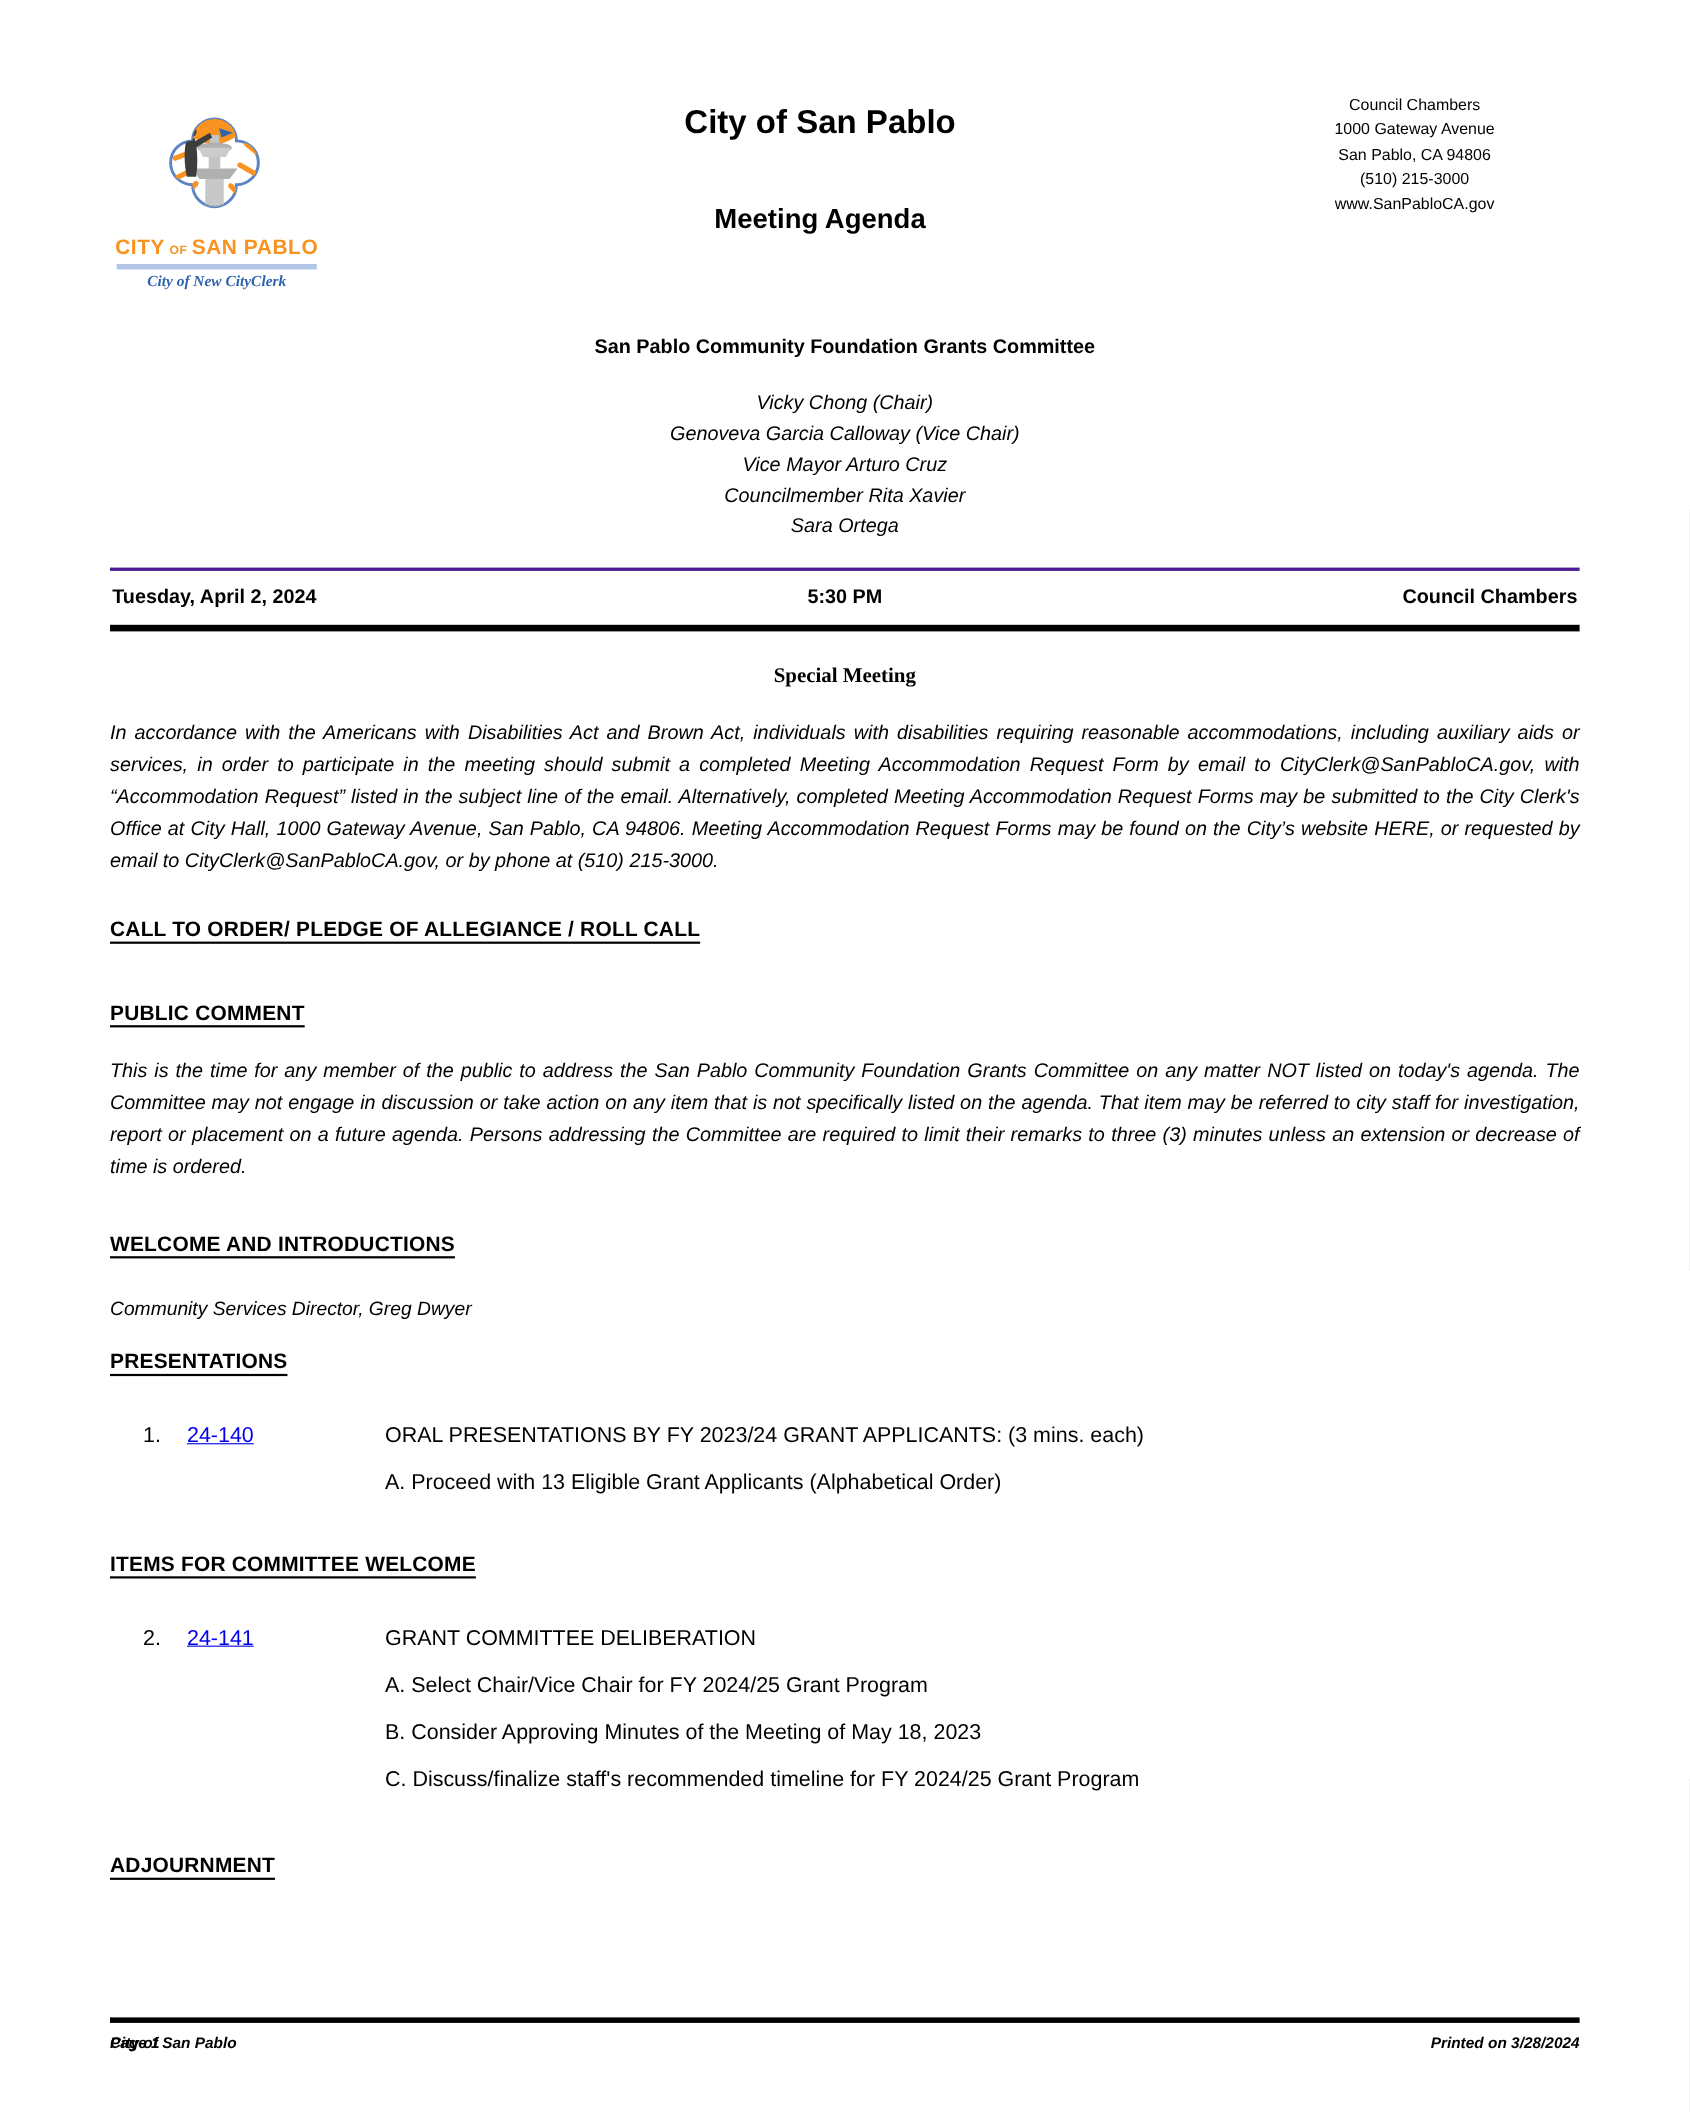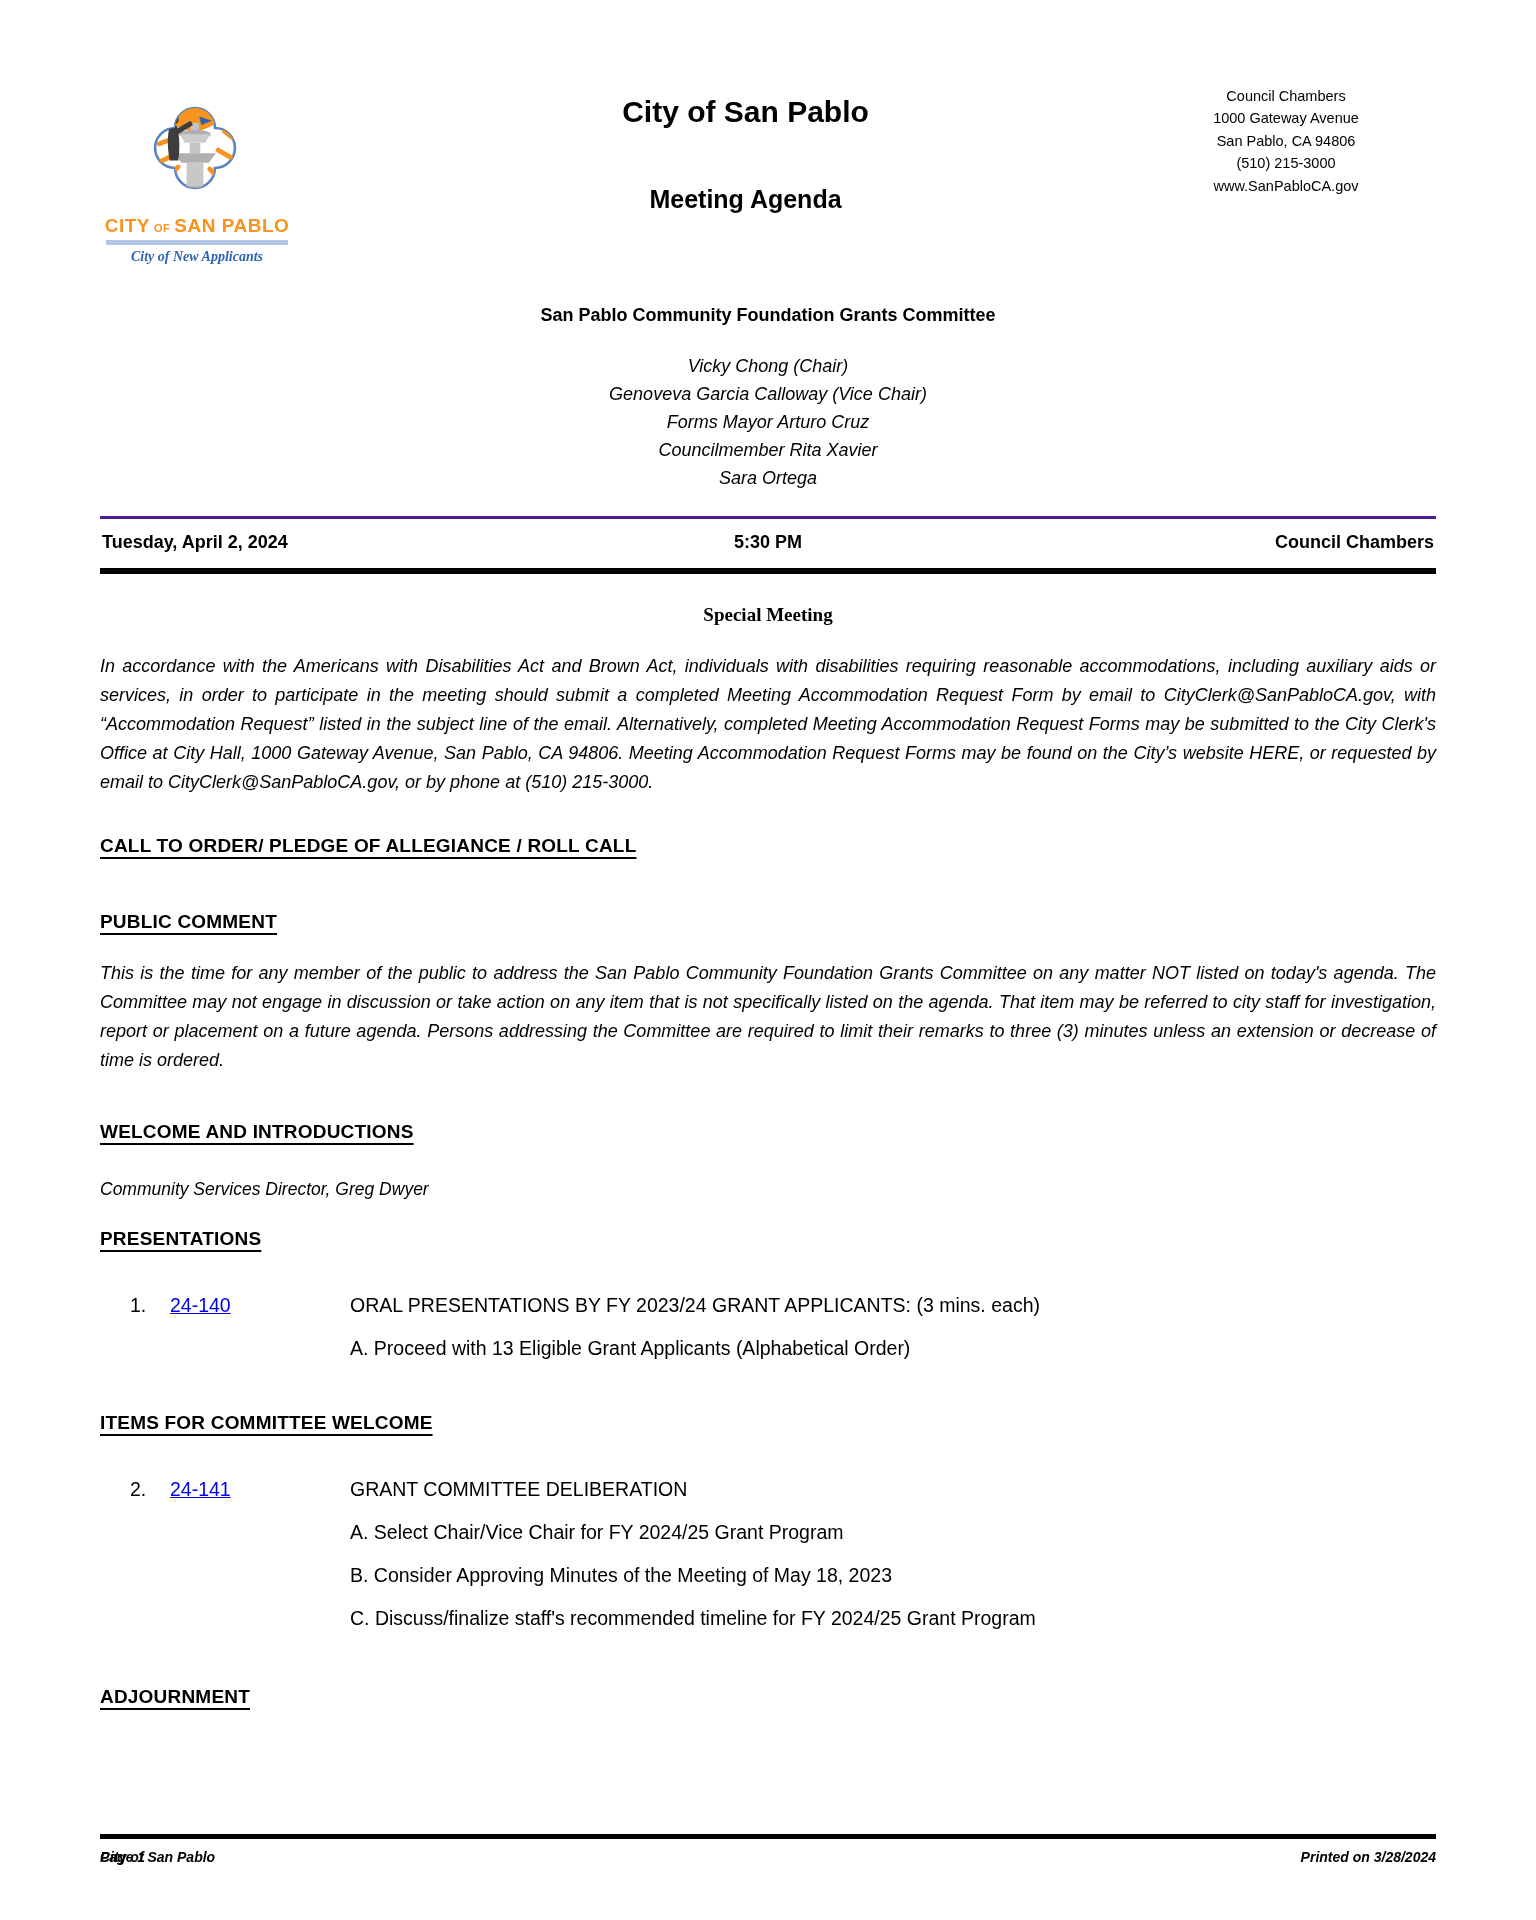--- a/index.html
+++ b/index.html
@@ -121,21 +121,21 @@
             <path d="M42,42 L56,34 L58,38 L44,47 Z"></path>
           </g>
         </g>
       </svg>
       <div class="logo-wordmark">
         <span>CITY</span>
           <span class="of">OF</span>
           <span>SAN PABLO</span>
       </div>
       <div class="logo-underline"></div>
-      <div class="logo-tagline">City of New Applicants</div>
+      <div class="logo-tagline">City of New CityClerk</div>
     </div>
 
     <div class="center-col">
       <div class="doc-title">City of San Pablo</div>
       <div class="doc-subtitle">Meeting Agenda</div>
     </div>
 
     <div class="contact-col">
       <div>Council Chambers</div>
       <div>1000 Gateway Avenue</div>
@@ -143,21 +143,21 @@
       <div>(510) 215-3000</div>
       <div>www.SanPabloCA.gov</div>
     </div>
   </div>
 
   <div class="committee-name">San Pablo Community Foundation Grants Committee</div>
 
   <div class="members">
     <div>Vicky Chong (Chair)</div>
     <div>Genoveva Garcia Calloway (Vice Chair)</div>
-    <div>Forms Mayor Arturo Cruz</div>
+    <div>Vice Mayor Arturo Cruz</div>
     <div>Councilmember Rita Xavier</div>
     <div>Sara Ortega</div>
   </div>
 
   <div class="meeting-row">
     <span class="cell">Tuesday, April 2, 2024</span>
     <span class="cell c-mid">5:30 PM</span>
     <span class="cell c-right">Council Chambers</span>
   </div>
 

